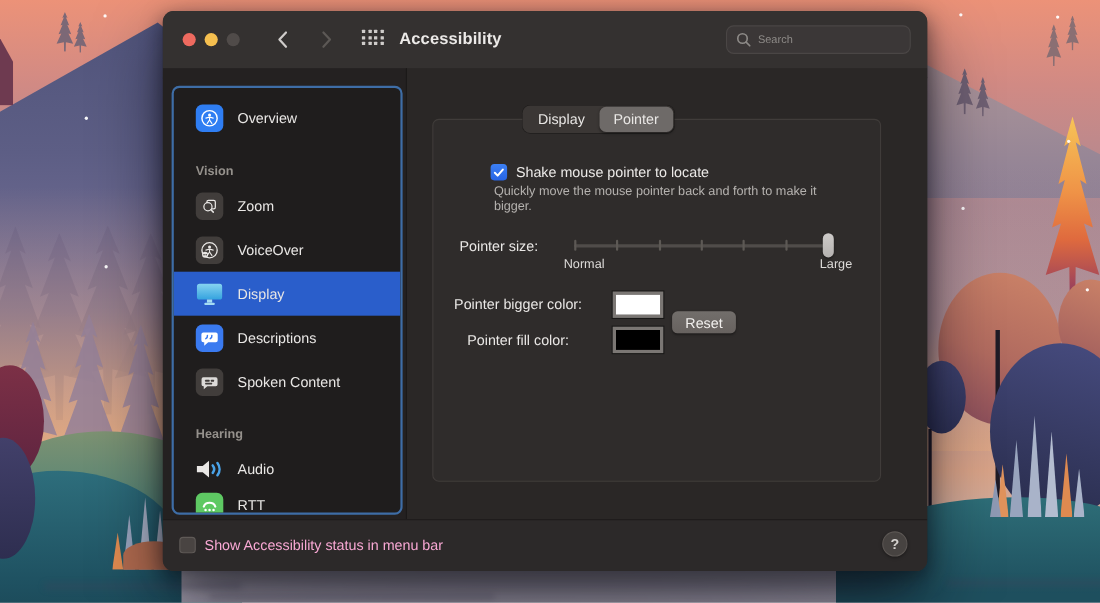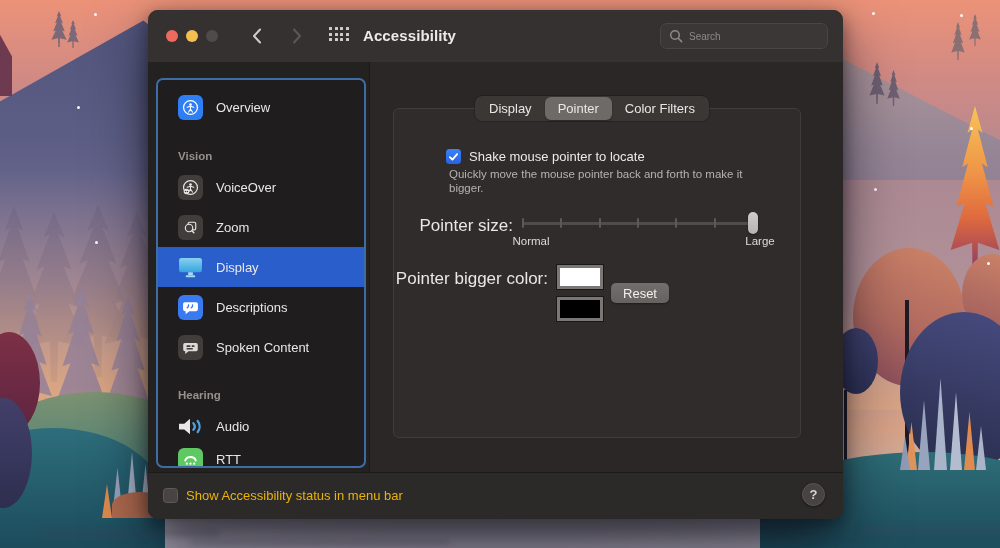--- a/index.html
+++ b/index.html
@@ -79,32 +79,32 @@
   .tabs{position:absolute;left:105px;top:34px;height:25px;display:flex;align-items:center;background:#3b3735;border-radius:7px;padding:1px;box-shadow:0 0 0 .5px rgba(0,0,0,.35);}
   .tab{height:23px;border-radius:6px;padding:0 13px;display:flex;align-items:center;font-size:13px;color:#e9e7e5;}
   .tab.sel{background:#6e6a68;box-shadow:0 1px 2px rgba(0,0,0,.3);}
 
   .cbx{width:15px;height:15px;border-radius:3.5px;display:flex;align-items:center;justify-content:center;flex:0 0 auto;}
   .cbx.on{background:linear-gradient(180deg,#3c80f4 0%,#2764e4 100%);}
   .cbx.off{background:#494442;border:1px solid #5f5a57;}
   .row-shake{position:absolute;left:32px;top:40px;display:flex;gap:8px;align-items:center;padding-left:20px;}
   .row-shake .lbl{font-size:13px;}
   .shake-help{position:absolute;left:55px;top:59px;width:320px;font-size:11.5px;line-height:13.5px;color:#b5b2af;}
-  .lbl-right{position:absolute;font-size:17px;color:#e9e7e5;text-align:right;}
+  .lbl-right{position:absolute;font-size:13px;color:#e9e7e5;text-align:center;}
   .slider{position:absolute;left:128px;top:103px;width:236px;height:22px;}
   .slider .track{position:absolute;left:0;top:9.5px;width:100%;height:3px;background:#504c4a;border-radius:2px;}
   .slider .tick{position:absolute;top:6px;width:2px;height:10px;background:#5d5955;border-radius:1px;}
   .slider .thumb{position:absolute;top:0;width:10px;height:22px;border-radius:5px;background:linear-gradient(180deg,#cecbc9 0%,#b5b2b0 100%);box-shadow:0 1px 2px rgba(0,0,0,.45);}
   .slider-sub{position:absolute;font-size:11.5px;color:#dddbd9;width:80px;text-align:center;}
   .well{position:absolute;width:46px;height:24px;border:3px solid #7b7774;box-shadow:0 0 0 1px rgba(0,0,0,.45);}
   .well .swatch{width:100%;height:100%;}
   .btn-reset{position:absolute;left:217px;top:174px;width:58px;height:20px;border-radius:5px;background:linear-gradient(180deg,#726e6b 0%,#67625f 100%);display:flex;align-items:center;justify-content:center;font-size:13px;color:#f2f0ee;box-shadow:0 1px 2px rgba(0,0,0,.35);}
 
   .footer{position:absolute;left:0;top:462px;width:100%;height:47px;background:#2c2929;border-top:1px solid rgba(0,0,0,.35);}
-  .footer-check{position:absolute;left:15px;top:15px;display:flex;align-items:center;gap:8px;font-size:13px;color:#eab308;}
+  .footer-check{position:absolute;left:15px;top:15px;display:flex;align-items:center;gap:8px;font-size:13px;color:#f9a8d4;}
   .help-btn{position:absolute;right:18px;top:10px;width:23px;height:23px;border-radius:50%;background:#474341;border:1px solid #5b5653;color:#d6d3d0;font-size:13px;font-weight:700;display:flex;align-items:center;justify-content:center;box-shadow:0 1px 3px rgba(0,0,0,.4);}
 </style>
 </head>
 <body>
 
 <div class="desktop">
 
   <div class="mountain-left"></div>
   <div class="ridge-pine" style="left:50px;top:11px;width:18px;height:36px;background:#7c6876;"></div>
   <div class="ridge-pine" style="left:66px;top:20px;width:14px;height:28px;background:#7c6876;"></div>
@@ -225,39 +225,39 @@
                   <circle cx="13" cy="9.4" r="1.7" fill="#fff"></circle>
                   <path d="M13 11.6 L13 15 M8.9 12.8 L13 11.6 L17.1 12.8 M13 15 L10.4 18.8 M13 15 L15.6 18.8" fill="none" stroke="#fff" stroke-width="1.3" stroke-linecap="round" stroke-linejoin="round"></path>
                 </svg>
             </div>
             <span>Overview</span>
           </div>
           <div class="sb-header">Vision</div>
           <div class="sb-item">
             <div class="tile gray">
               <svg width="21" height="21" viewBox="0 0 26 26">
+                  <rect x="10" y="6.5" width="9.5" height="9.5" rx="1.8" fill="none" stroke="#e9e7e5" stroke-width="1.4"></rect>
+                  <circle cx="11.2" cy="13.6" r="4.6" fill="#413d3b" stroke="#e9e7e5" stroke-width="1.4"></circle>
+                  <line x1="14.6" y1="17" x2="17.2" y2="19.6" stroke="#e9e7e5" stroke-width="1.7" stroke-linecap="round"></line>
+                </svg>
+            </div>
+            <span>Zoom</span>
+          </div>
+          <div class="sb-item">
+            <div class="tile gray">
+              <svg width="21" height="21" viewBox="0 0 26 26">
                   <circle cx="13" cy="13" r="8.6" fill="none" stroke="#e9e7e5" stroke-width="1.5"></circle>
                   <circle cx="13" cy="9.4" r="1.7" fill="#e9e7e5"></circle>
                   <path d="M13 11.6 L13 15 M8.9 12.8 L13 11.6 L17.1 12.8 M13 15 L10.4 18.8 M13 15 L15.6 18.8" fill="none" stroke="#e9e7e5" stroke-width="1.3" stroke-linecap="round" stroke-linejoin="round"></path>
                   <circle cx="8" cy="18" r="3.4" fill="#e9e7e5"></circle>
                   <circle cx="6.8" cy="18" r="0.9" fill="#413d3b"></circle>
                   <circle cx="9.2" cy="18" r="0.9" fill="#413d3b"></circle>
                 </svg>
             </div>
             <span>VoiceOver</span>
-          </div>
-          <div class="sb-item">
-            <div class="tile gray">
-              <svg width="21" height="21" viewBox="0 0 26 26">
-                  <rect x="10" y="6.5" width="9.5" height="9.5" rx="1.8" fill="none" stroke="#e9e7e5" stroke-width="1.4"></rect>
-                  <circle cx="11.2" cy="13.6" r="4.6" fill="#413d3b" stroke="#e9e7e5" stroke-width="1.4"></circle>
-                  <line x1="14.6" y1="17" x2="17.2" y2="19.6" stroke="#e9e7e5" stroke-width="1.7" stroke-linecap="round"></line>
-                </svg>
-            </div>
-            <span>Zoom</span>
           </div>
           <div class="sb-item sel">
             <div class="no-tile">
               <svg width="25" height="21" viewBox="0 0 26 22">
                   <defs>
                     <linearGradient id="mon" x1="0" y1="0" x2="0" y2="1">
                       <stop offset="0" stop-color="#86d3f0"></stop>
                       <stop offset="1" stop-color="#35a3df"></stop>
                     </linearGradient>
                   </defs>
@@ -339,29 +339,29 @@
             <div class="thumb" style="left:226px;"></div>
           </div>
           <div class="slider-sub" style="left:97px;top:126px;">Normal</div>
           <div class="slider-sub" style="left:326px;top:126px;">Large</div>
 
           <div class="lbl-right" style="left:0;top:160px;width:154px;">Pointer bigger color:</div>
           <div class="well" style="left:163px;top:156px;">
             <div class="swatch" style="background: rgb(255, 255, 255);"></div>
           </div>
           <div class="btn-reset">Reset</div>
+          <div class="lbl-right" style="left:0;top:193px;width:154px;">Pointer fill color:</div>
           <div class="well" style="left:163px;top:188px;">
             <div class="swatch" style="background: rgb(0, 0, 0);"></div>
           </div>
         </div>
 
         <div class="tabs">
           <div class="tab">Display</div>
           <div class="tab sel">Pointer</div>
-          <div class="tab">Color Filters</div>
         </div>
       </div>
     </div>
 
     <div class="footer">
       <div class="footer-check">
         <div class="cbx off"></div>
         <span>Show Accessibility status in menu bar</span>
       </div>
       <div class="help-btn">?</div>

